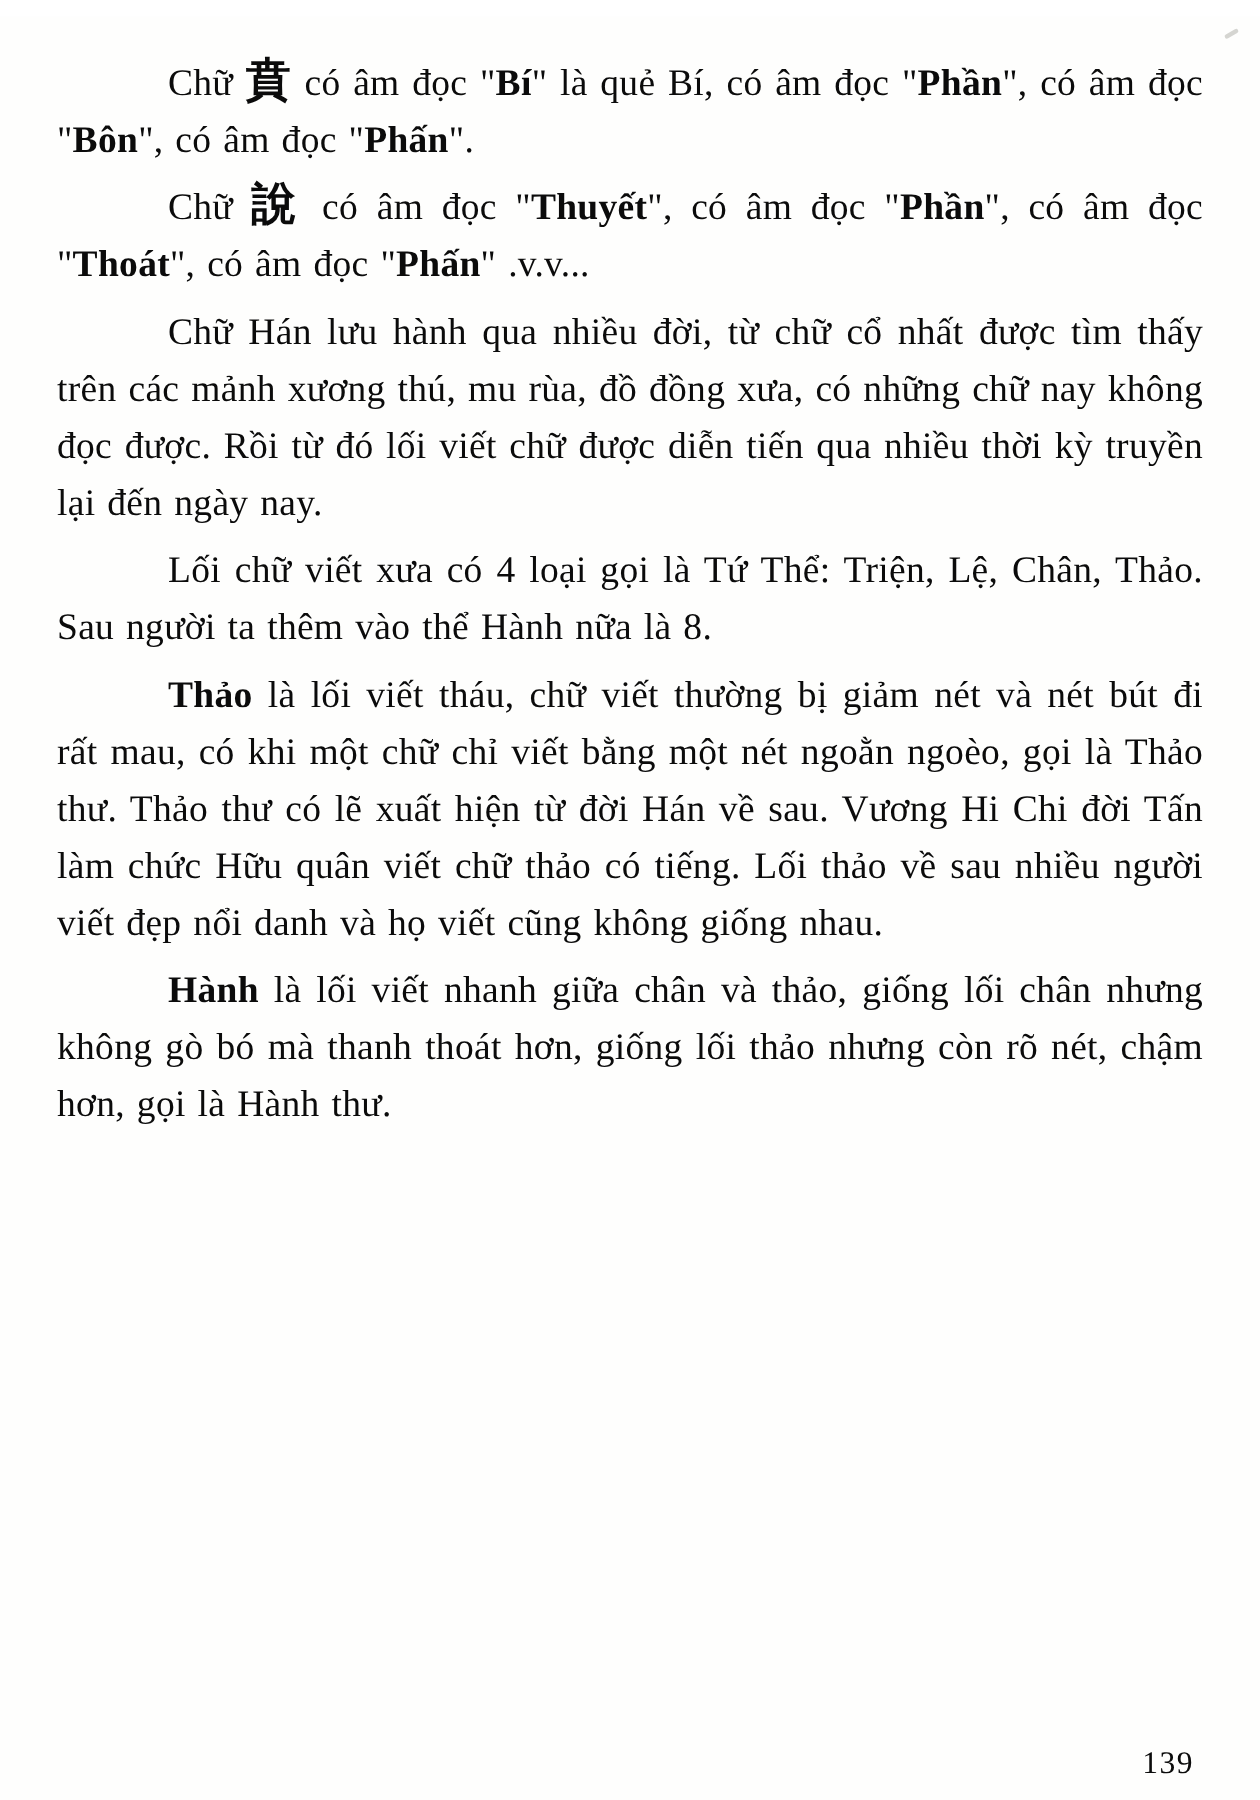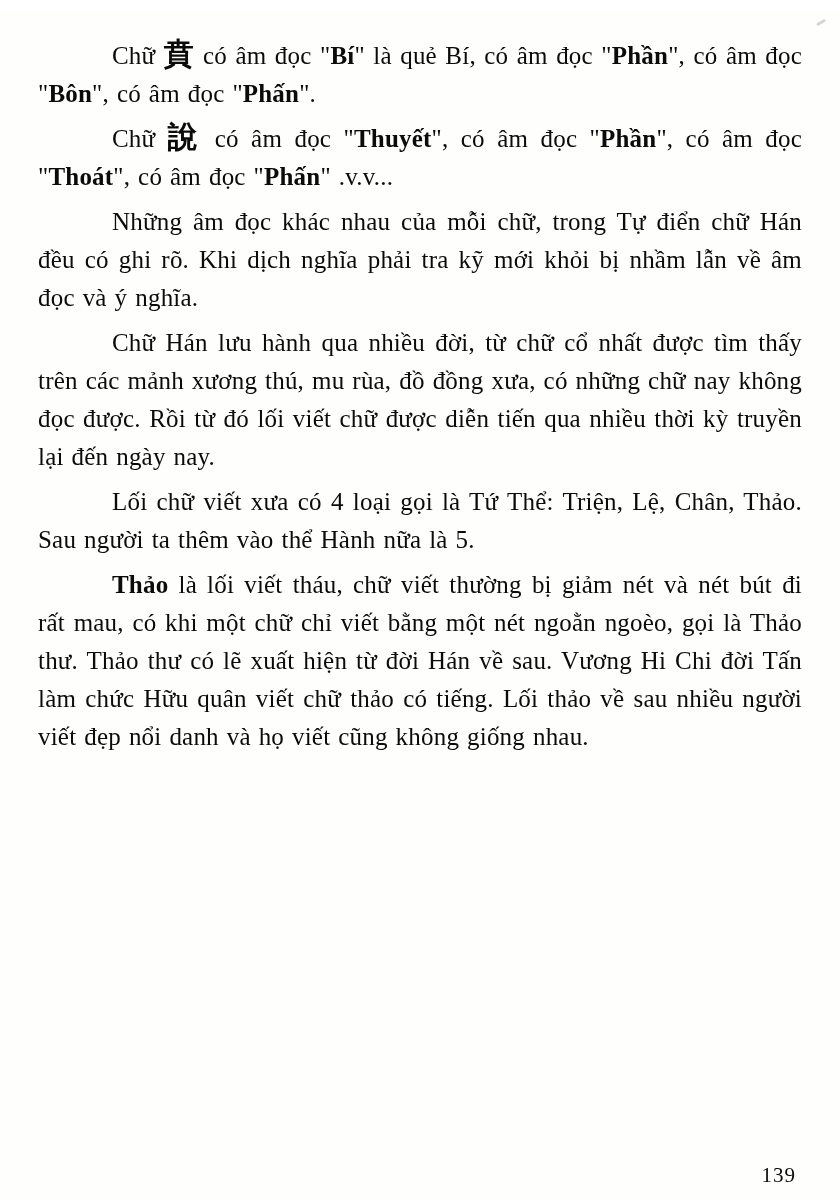--- a/index.html
+++ b/index.html
@@ -64,19 +64,19 @@
   }
 </style>
 </head>
 <body>
 
 <div class="page">
   <div class="scan-mark"></div>
   <main class="body-text" id="paragraphs">
       <p><span>Chữ </span><span class="cjk">賁</span><span> có âm đọc "</span><span class="bold">Bí</span><span>" là quẻ Bí, có âm đọc "</span><span class="bold">Phần</span><span>", có âm đọc "</span><span class="bold">Bôn</span><span>", có âm đọc "</span><span class="bold">Phấn</span><span>".</span></p>
       <p><span>Chữ </span><span class="cjk">說</span><span> có âm đọc "</span><span class="bold">Thuyết</span><span>", có âm đọc "</span><span class="bold">Phần</span><span>", có âm đọc "</span><span class="bold">Thoát</span><span>", có âm đọc "</span><span class="bold">Phấn</span><span>" .v.v...</span></p>
-      <p><span>Những âm đọc khác nhau của mỗi chữ, trong Tự điển chữ Hán đều có ghi rõ. Khi dịch nghĩa phải tra kỹ mới khỏi bị nhầm lẫn về âm đọc và ý nghĩa.</span></p>
       <p><span>Chữ Hán lưu hành qua nhiều đời, từ chữ cổ nhất được tìm thấy trên các mảnh xương thú, mu rùa, đồ đồng xưa, có những chữ nay không đọc được. Rồi từ đó lối viết chữ được diễn tiến qua nhiều thời kỳ truyền lại đến ngày nay.</span></p>
-      <p><span>Lối chữ viết xưa có 4 loại gọi là Tứ Thể: Triện, Lệ, Chân, Thảo. Sau người ta thêm vào thể Hành nữa là 5.</span></p>
+      <p><span>Lối chữ viết xưa có 4 loại gọi là Tứ Thể: Triện, Lệ, Chân, Thảo. Sau người ta thêm vào thể Hành nữa là 8.</span></p>
       <p><span class="bold">Thảo</span><span> là lối viết tháu, chữ viết thường bị giảm nét và nét bút đi rất mau, có khi một chữ chỉ viết bằng một nét ngoằn ngoèo, gọi là Thảo thư. Thảo thư có lẽ xuất hiện từ đời Hán về sau. Vương Hi Chi đời Tấn làm chức Hữu quân viết chữ thảo có tiếng. Lối thảo về sau nhiều người viết đẹp nổi danh và họ viết cũng không giống nhau.</span></p>
+      <p><span class="bold">Hành</span><span> là lối viết nhanh giữa chân và thảo, giống lối chân nhưng không gò bó mà thanh thoát hơn, giống lối thảo nhưng còn rõ nét, chậm hơn, gọi là Hành thư.</span></p>
     </main>
   <div class="page-number">139</div>
 </div>
 
 </body></html>

